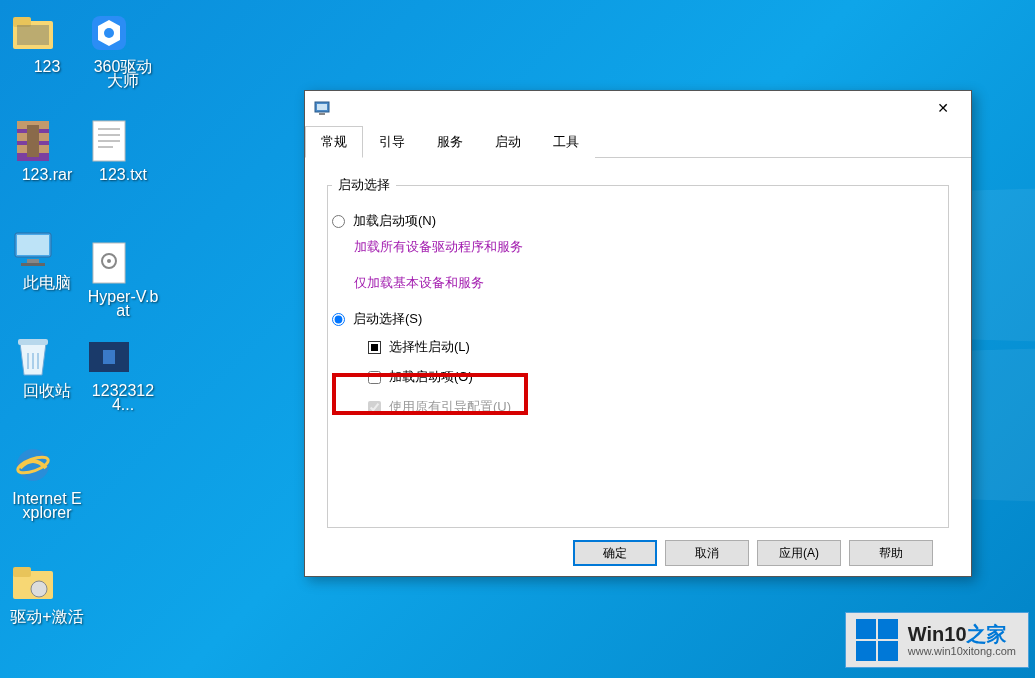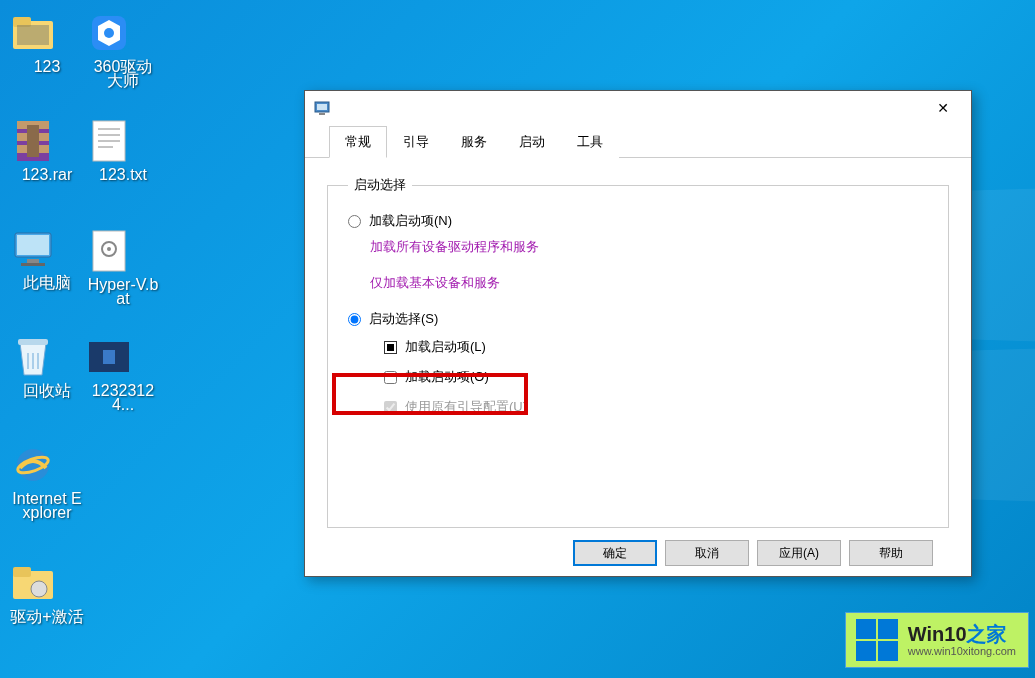--- a/index.html
+++ b/index.html
@@ -37,34 +37,34 @@
   .dialog-titlebar {
     height: 34px; display: flex; align-items: center; padding: 0 8px;
   }
   .dialog-titlebar .app-icon { width: 18px; height: 18px; display: flex; align-items:center; justify-content:center; }
   .close-btn {
     margin-left: auto; width: 40px; height: 28px; display:flex; align-items:center; justify-content:center;
     cursor: pointer; font-size: 14px;
   }
 
   .tab-strip {
-    display:flex; padding-left: 24px; border-bottom: 1px solid #ccc; font-size: 13px;
+    display:flex; padding-left: 0; border-bottom: 1px solid #ccc; font-size: 13px;
     position: relative;
   }
   .tab {
     padding: 6px 15px; border: 1px solid transparent; border-bottom: none; cursor: pointer;
     position: relative; top: 1px; background:#fff;
   }
   .tab.active { border-color: #ccc; border-bottom: 1px solid #fff; }
 
   .dialog-body {
     padding: 18px 22px 10px; font-size: 13px; color: #000;
   }
   fieldset.group {
-    border: 1px solid #ccc; padding: 18px 20px 24px; height: 352px;
+    border: 1px solid #ccc; padding: 18px 4px 24px; height: 352px;
   }
   fieldset.group legend { padding: 0 6px; font-size: 13px; }
 
   .radio-row, .check-row {
     display: flex; align-items: center; margin-bottom: 8px;
   }
   .radio-row input, .check-row input { margin-right: 8px; }
   .sub { margin-left: 22px; font-size: 13px; margin-bottom: 18px; color:#a21caf; }
   .indent-block { margin-left: 36px; margin-top: 10px; }
   .check-row.disabled { color: #9a9a9a; }
@@ -82,21 +82,21 @@
 
   .button-row {
     display:flex; justify-content:flex-end; gap:8px; padding: 12px 16px 0;
   }
   .button-row button {
     width: 84px; height: 26px; font-size: 12px; background:#e1e1e1; border:1px solid #adadad; cursor:pointer;
   }
   .button-row button.default { border:1px solid #0078d7; box-shadow: inset 0 0 0 1px #0078d7; }
 
   .watermark {
-    position:absolute; right:6px; bottom:10px; background:#bef264; border:1px solid #4ba0db;
+    position:absolute; right:6px; bottom:10px; background:#e5e5e5; border:1px solid #4ba0db;
     display:flex; align-items:center; height:56px; padding: 0 12px 0 10px; gap:10px;
   }
   .watermark .wlogo { width:42px; height:42px; display:grid; grid-template-columns:1fr 1fr; grid-template-rows:1fr 1fr; gap:2px; }
   .watermark .wlogo div { background:#0078d7; }
   .watermark .txt { display:flex; flex-direction:column; line-height:1.1; }
   .watermark .txt .t1 { font-size:20px; font-weight:700; color:#222; }
   .watermark .txt .t1 .zh { color:#0078d7; }
   .watermark .txt .t2 { font-size:11px; color:#555; }
 </style>
 </head>
@@ -162,21 +162,21 @@
     <svg width="44" height="40" viewBox="0 0 44 40">
         <rect x="4" y="4" width="36" height="24" rx="2" fill="#4aa8e8" stroke="#2a6fa8"></rect>
         <rect x="6" y="6" width="32" height="20" fill="#bde3f7"></rect>
         <rect x="16" y="30" width="12" height="4" fill="#888"></rect>
         <rect x="10" y="34" width="24" height="3" fill="#666"></rect>
       </svg>
   </div>
   <span class="label">此电脑</span>
 </div>
 
-<div class="desktop-icon" style="left:86px; top:228px">
+<div class="desktop-icon" style="left:86px; top:240px">
   <div class="icon-box">
     <svg width="36" height="44" viewBox="0 0 36 44">
         <rect x="2" y="2" width="32" height="40" fill="#fff" stroke="#bbb"></rect>
         <circle cx="18" cy="20" r="7" fill="none" stroke="#888" stroke-width="2"></circle>
         <circle cx="18" cy="20" r="2" fill="#888"></circle>
       </svg>
   </div>
   <span class="label">Hyper-V.bat</span>
 </div>
 
@@ -260,21 +260,21 @@
       <div class="radio-row">
         <input type="radio" name="startmode" checked="" style="">
         <span>启动选择(S)</span>
       </div>
 
       <div class="indent-block">
         <div class="check-row">
           <span class="indeterminate-box">
               <span class="fill"></span>
             </span>
-          <span>加载启动项(L)</span>
+          <span>选择性启动(L)</span>
         </div>
         <div class="check-row" style="margin-top:12px">
           <input type="checkbox" style="">
           <span>加载启动项(O)</span>
         </div>
         <div class="check-row disabled" style="margin-top:12px">
           <input type="checkbox" checked="" disabled="" style="">
           <span>使用原有引导配置(U)</span>
         </div>
       </div>

